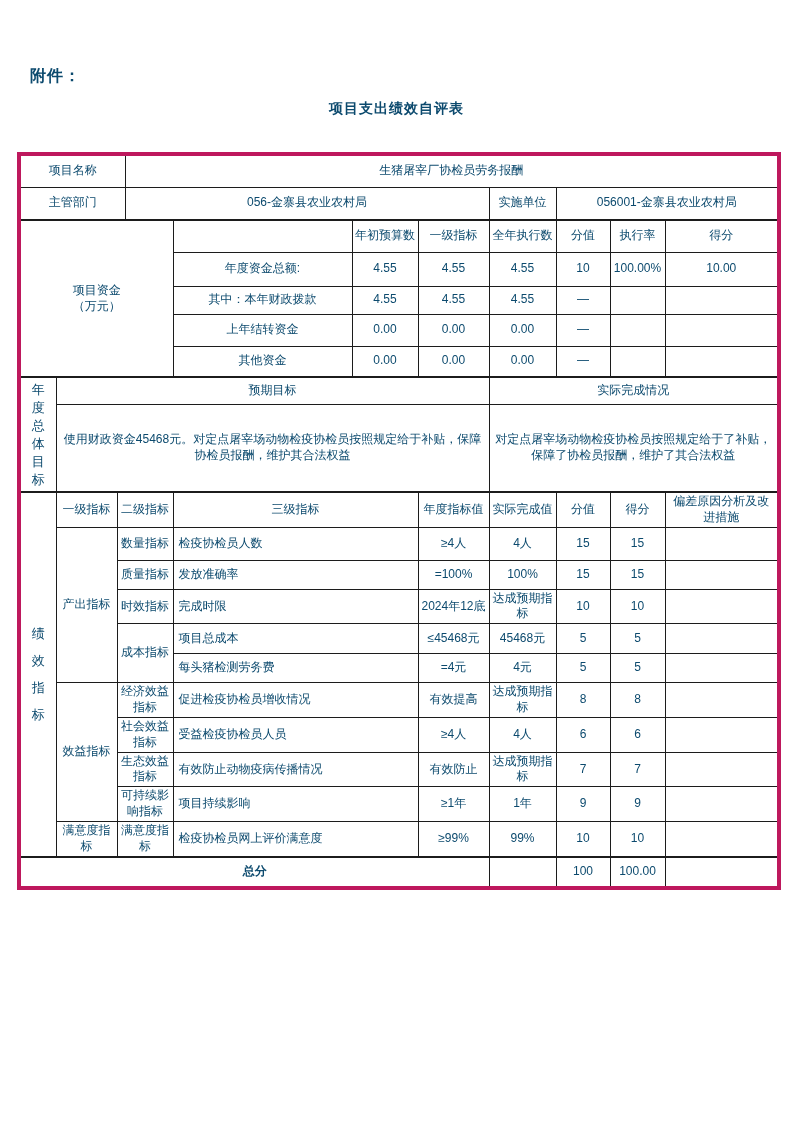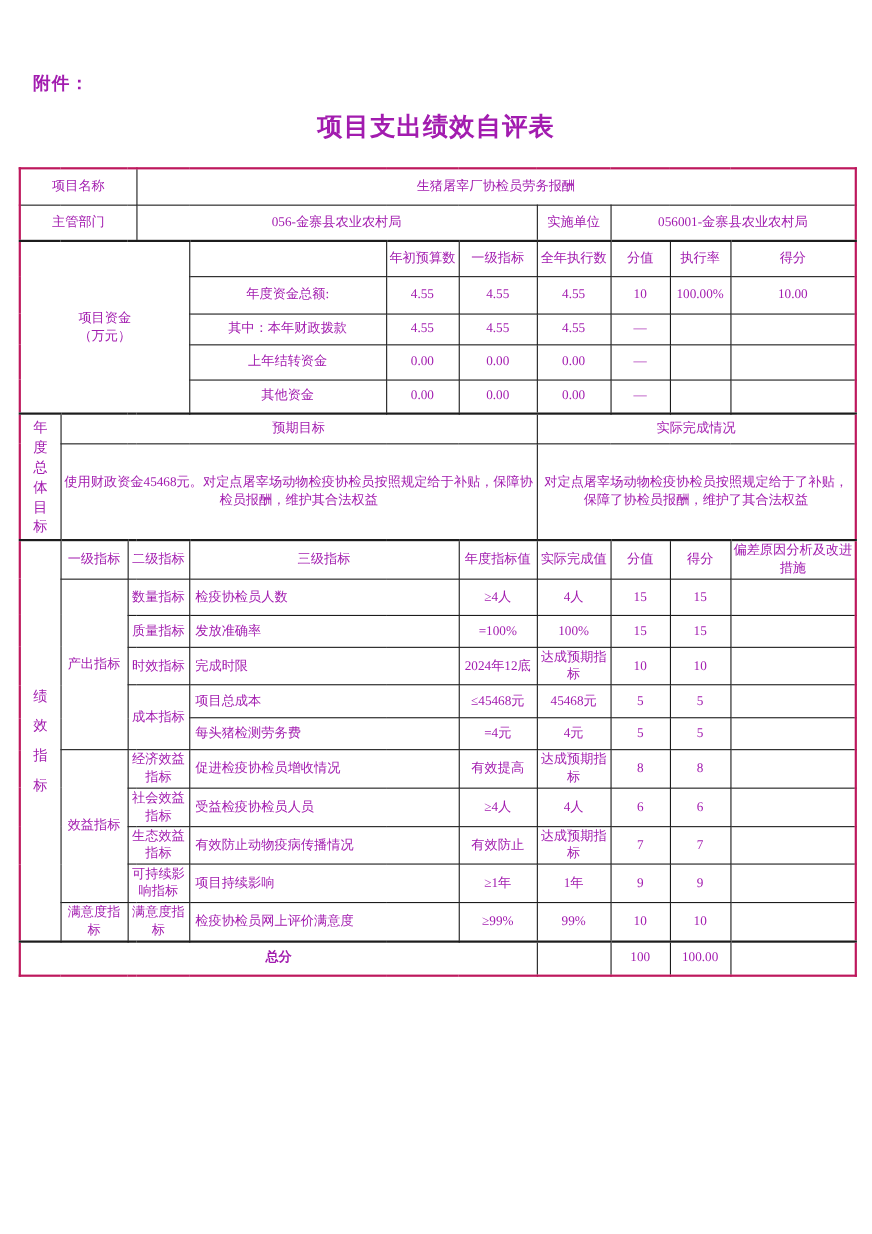--- a/index.html
+++ b/index.html
@@ -1,28 +1,28 @@
 <!DOCTYPE html>
 <html><head>
 <meta charset="utf-8">
 <style>
   html,body { margin:0; padding:0; background:#ffffff; }
   .page {
     position:relative; width:793px; height:1122px; background:#ffffff;
-    font-family:Liberation Serif, serif; color:#a21caf;
+    font-family:Liberation Sans, sans-serif; color:#0c4a6e;
     overflow:hidden;
   }
   .attachment { position:absolute; left:30px; top:66px; font-size:16px; font-weight:bold; letter-spacing:1px; }
-  .doc-title { position:absolute; left:0; top:100px; width:100%; text-align:center; font-size:23px; font-weight:bold; letter-spacing:1px; }
+  .doc-title { position:absolute; left:0; top:100px; width:100%; text-align:center; font-size:14px; font-weight:bold; letter-spacing:1px; }
   .doc-subtitle { position:absolute; left:0; top:128px; width:100%; text-align:center; font-size:10px; }
 
   table.main {
     position:absolute; left:17px; top:152px; width:760px;
     border-collapse:collapse; table-layout:fixed;
-    border:2px solid #be185d;
+    border:4px solid #be185d;
   }
   td {
     border:1px solid #1c1c1c;
     font-size:12px; line-height:1.32;
     text-align:center; vertical-align:middle;
     padding:1px 2px; overflow:hidden;
     word-break:break-all;
   }
   tr.sep td { border-top-width:2px; }
   td.left { text-align:left; padding-left:5px; }

